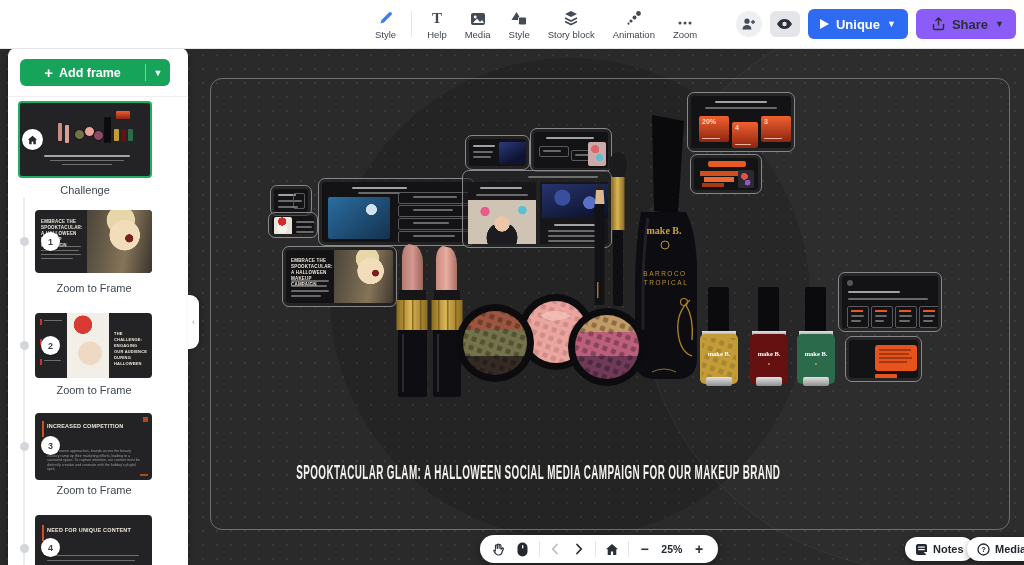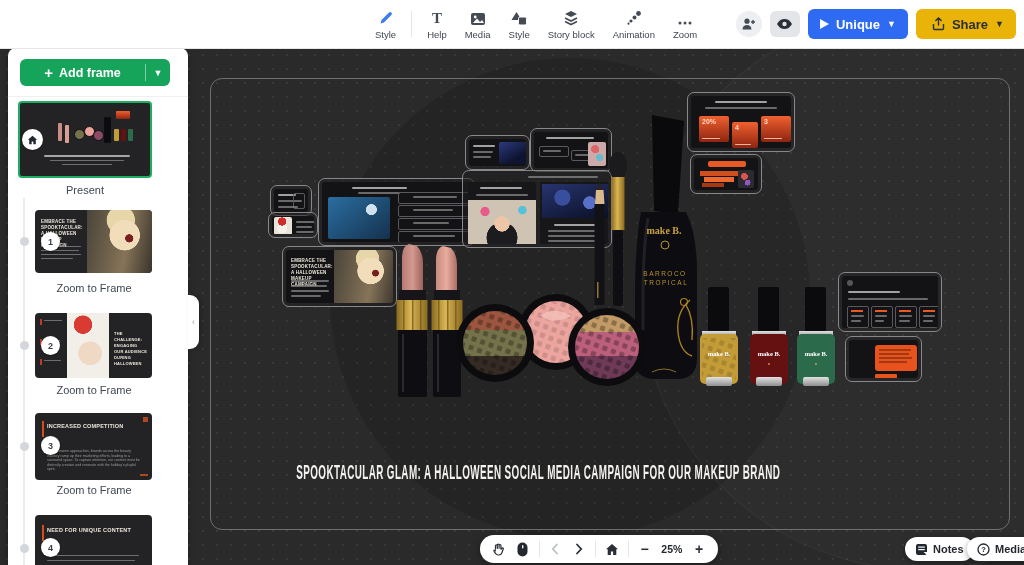--- a/index.html
+++ b/index.html
@@ -23,21 +23,21 @@
   .tooldiv{width:1px;height:26px;background:#e3e5e9;margin:0 6px;}
   .serifT{font-family:"Liberation Serif",serif;font-size:15px;font-weight:bold;color:#454b54;line-height:15px;}
   .tb-right{position:absolute;right:8px;top:0;height:48px;display:flex;align-items:center;gap:8px;}
   .avatar{width:26px;height:26px;border-radius:50%;background:#edeff2;display:flex;align-items:center;
     justify-content:center;cursor:pointer;}
   .eyebtn{width:30px;height:26px;border-radius:6px;background:#e3e5e9;display:flex;align-items:center;
     justify-content:center;cursor:pointer;}
   .btn{height:30px;border-radius:6px;display:flex;align-items:center;gap:7px;padding:0 12px;
     font-size:13px;font-weight:bold;cursor:pointer;}
   .btn-present{background:#2e6bf2;color:#fff;}
-  .btn-share{background:#eab308;color:#2a2f38;padding-left:16px;}
+  .btn-share{background:#8b5cf6;color:#2a2f38;padding-left:16px;}
   .playtri{width:0;height:0;border-left:9px solid #fff;border-top:5.5px solid transparent;
     border-bottom:5.5px solid transparent;}
   .caret{font-size:9px;line-height:1;}
   
   .canvas{position:absolute;left:0;top:48px;width:1024px;height:517px;background:#2a2a2b;overflow:hidden;}
   .dots{position:absolute;inset:0;background-image:radial-gradient(circle,#39393b 1px,transparent 1.3px);
     background-size:14px 14px;z-index:0;}
   .bigcircle1{position:absolute;left:330px;top:10px;width:480px;height:480px;border-radius:50%;
     background:rgba(0,0,0,.14);z-index:1;}
   .bigcircle2{position:absolute;left:640px;top:-40px;width:560px;height:560px;border-radius:50%;
@@ -490,21 +490,21 @@
     </div>
     <span class="ln" style="left:24px;top:52px;width:86px;height:1.5px;"></span>
     <span class="lng" style="left:30px;top:57px;width:74px;height:1px;"></span>
     <span class="lng" style="left:42px;top:61px;width:50px;height:1px;"></span>
   </div>
   <div class="homebadge">
     <svg width="11" height="10" viewBox="0 0 14 13">
       <path d="M7 1L1 6.2h1.7V12h3.2V8.5h2.2V12h3.2V6.2H13Z" fill="#23282f"></path>
     </svg>
   </div>
-  <div class="sblabel" style="left:10px;top:136px;">Present</div>
+  <div class="sblabel" style="left:10px;top:136px;">Challenge</div>
 
   <div class="tdot" style="top:189px;"></div>
   <div class="thumb fthumb" style="top:162px;height:63px;">
     <span class="brk tl" style="left:-4px;top:-4px;"></span>
     <span class="brk tr" style="right:-4px;top:-4px;"></span>
     <span class="brk bl" style="left:-4px;bottom:-4px;"></span>
     <span class="brk br2" style="right:-4px;bottom:-4px;"></span>
     <div class="tinytitle" style="left:6px;top:9px;width:42px;">Embrace the Spooktacular: A Halloween Makeup Campaign</div>
     <span class="lng" style="left:6px;top:36px;width:40px;height:1px;"></span>
     <span class="lng" style="left:6px;top:40px;width:38px;height:1px;"></span>

